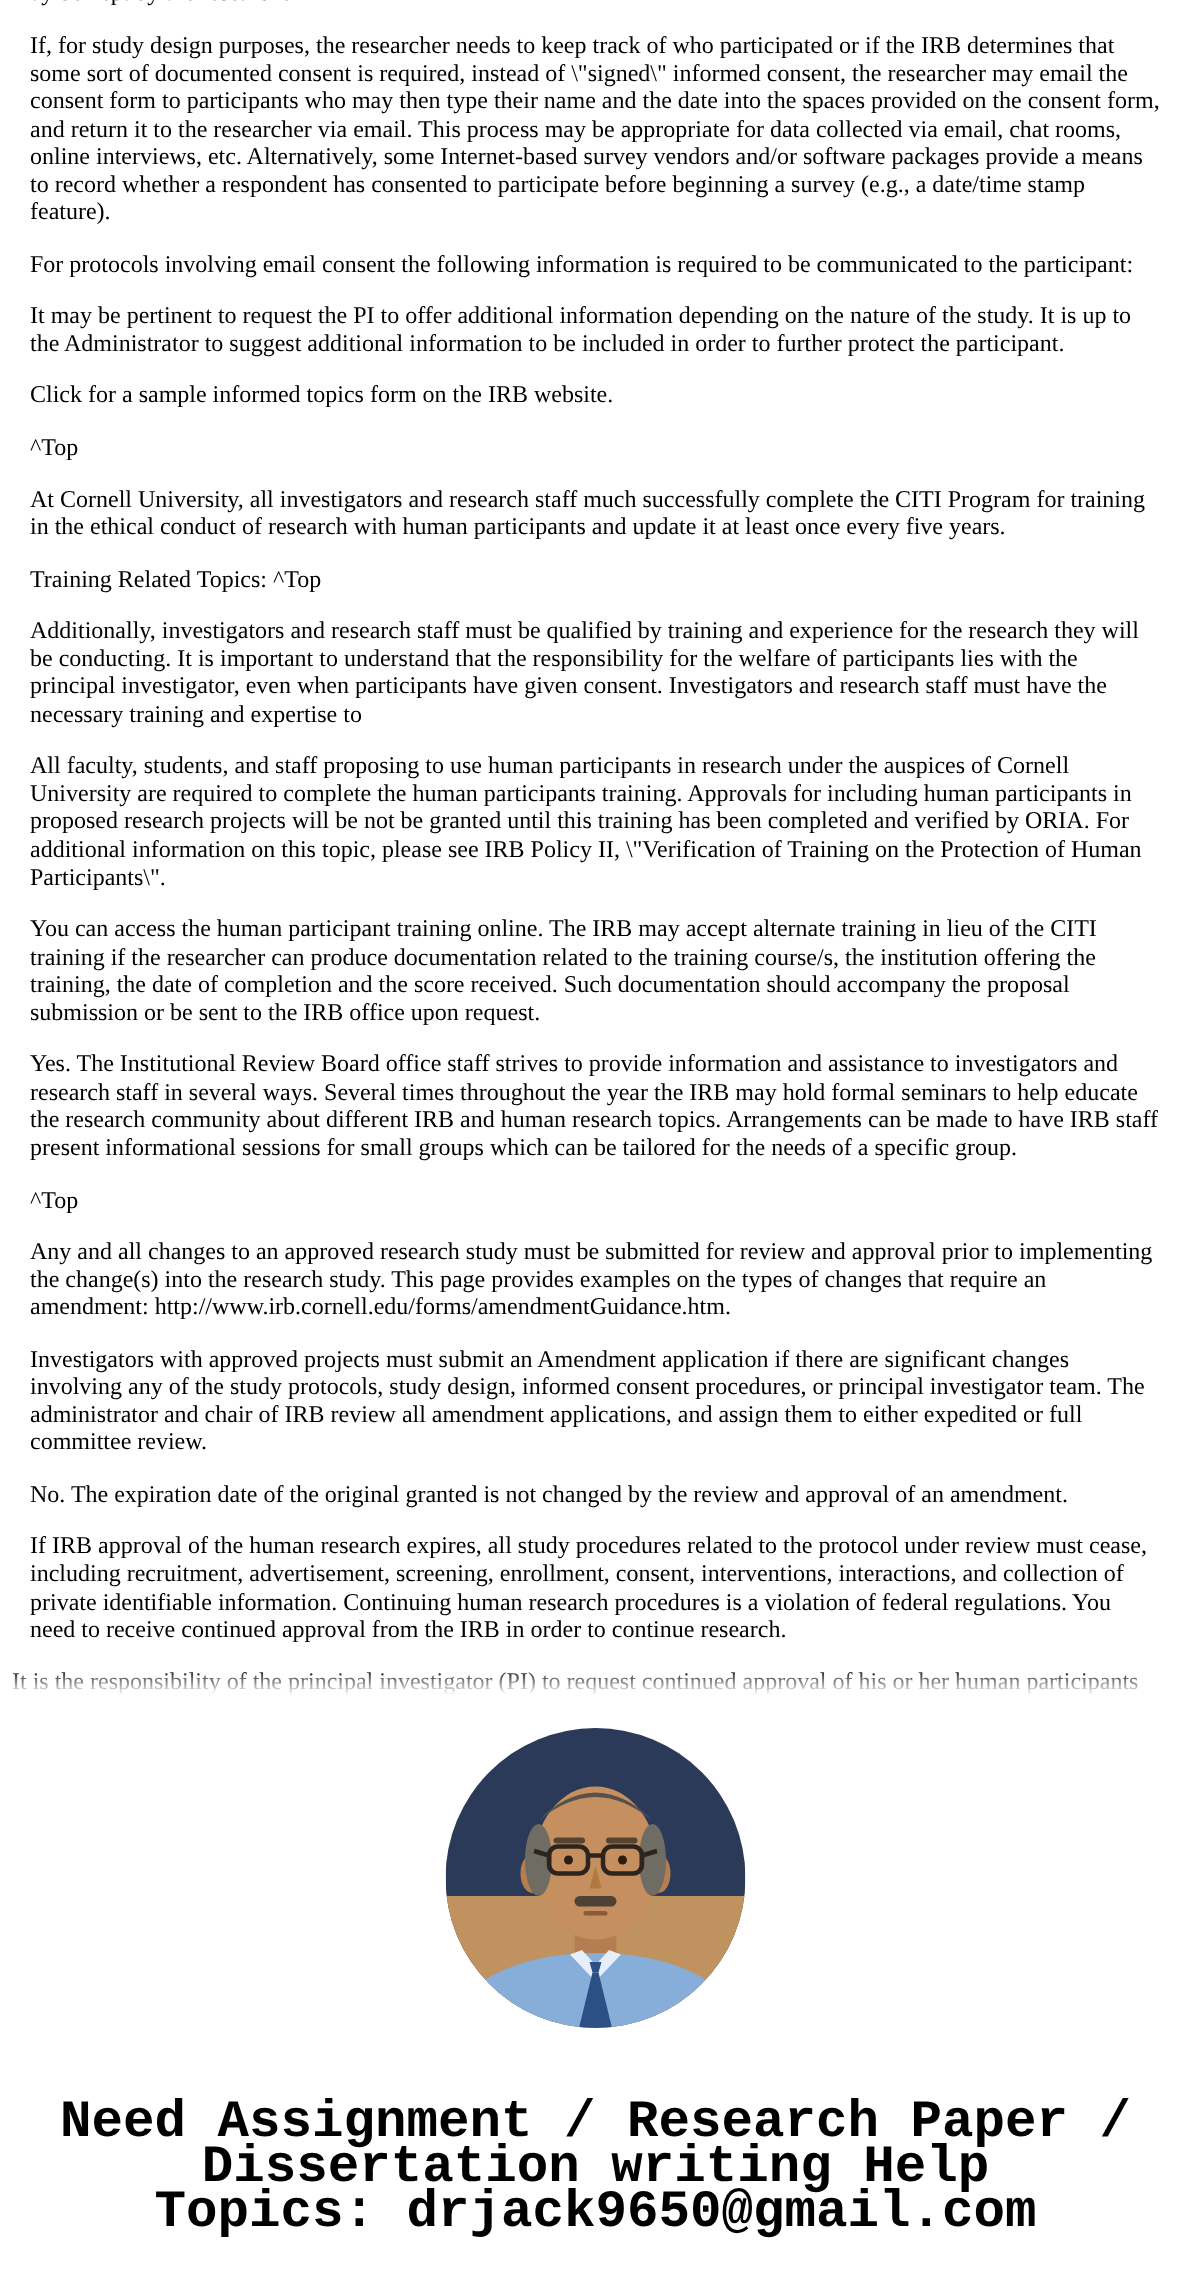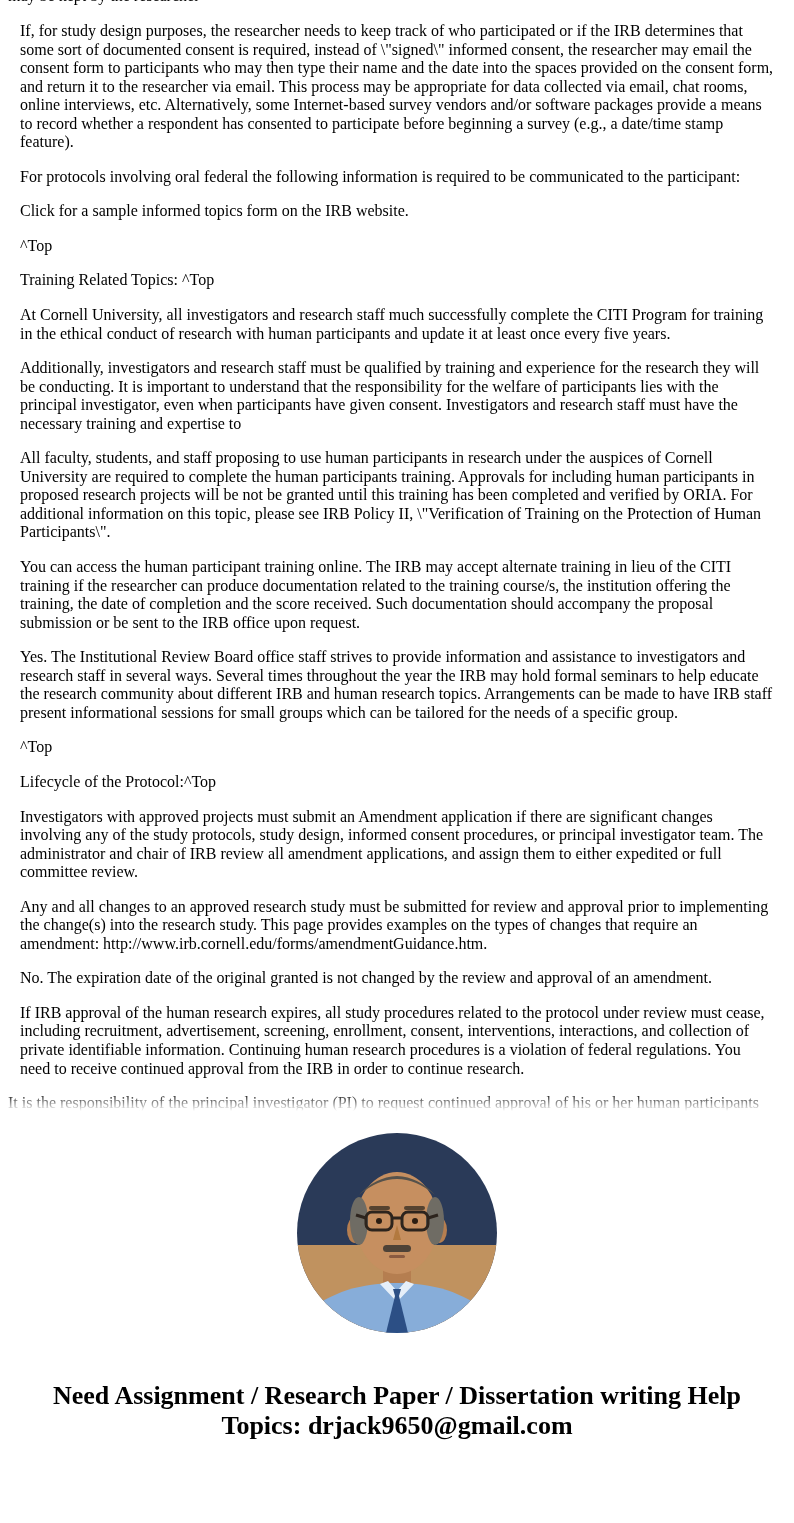--- a/index.html
+++ b/index.html
@@ -35,52 +35,52 @@
     display: inline-block;
     width: 200px; height: 200px;
     border-radius: 50%;
     overflow: hidden;
     vertical-align: top;
   }
   .photo svg { display: block; }
 
   .contact-banner {
     text-align: center;
-    font-family: Liberation Serif, serif;
+    font-family: Liberation Mono, monospace;
     font-weight: bold;
-    font-size: 26px;
+    font-size: 35px;
     line-height: 30px;
     color: #000000;
     margin: 0 auto 26px;
     max-width: 778px;
   }
 </style>
 </head>
 <body>
 
 <div class="page">
 
   <div class="clip-top">
     <span>may be kept by the researcher</span>
   </div>
 
   <p class="doc">If, for study design purposes, the researcher needs to keep track of who participated or if the IRB determines that some sort of documented consent is required, instead of \"signed\" informed consent, the researcher may email the consent form to participants who may then type their name and the date into the spaces provided on the consent form, and return it to the researcher via email. This process may be appropriate for data collected via email, chat rooms, online interviews, etc. Alternatively, some Internet-based survey vendors and/or software packages provide a means to record whether a respondent has consented to participate before beginning a survey (e.g., a date/time stamp feature).</p>
-  <p class="doc">For protocols involving oral federal the following information is required to be communicated to the participant:</p>
+  <p class="doc">For protocols involving email consent the following information is required to be communicated to the participant:</p>
+  <p class="doc">It may be pertinent to request the PI to offer additional information depending on the nature of the study. It is up to the Administrator to suggest additional information to be included in order to further protect the participant.</p>
   <p class="doc">Click for a sample informed topics form on the IRB website.</p>
   <p class="doc">^Top</p>
+  <p class="doc">At Cornell University, all investigators and research staff much successfully complete the CITI Program for training in the ethical conduct of research with human participants and update it at least once every five years.</p>
   <p class="doc">Training Related Topics: ^Top</p>
-  <p class="doc">At Cornell University, all investigators and research staff much successfully complete the CITI Program for training in the ethical conduct of research with human participants and update it at least once every five years.</p>
   <p class="doc">Additionally, investigators and research staff must be qualified by training and experience for the research they will be conducting. It is important to understand that the responsibility for the welfare of participants lies with the principal investigator, even when participants have given consent. Investigators and research staff must have the necessary training and expertise to</p>
   <p class="doc">All faculty, students, and staff proposing to use human participants in research under the auspices of Cornell University are required to complete the human participants training. Approvals for including human participants in proposed research projects will be not be granted until this training has been completed and verified by ORIA. For additional information on this topic, please see IRB Policy II, \"Verification of Training on the Protection of Human Participants\".</p>
   <p class="doc">You can access the human participant training online. The IRB may accept alternate training in lieu of the CITI training if the researcher can produce documentation related to the training course/s, the institution offering the training, the date of completion and the score received. Such documentation should accompany the proposal submission or be sent to the IRB office upon request.</p>
   <p class="doc">Yes. The Institutional Review Board office staff strives to provide information and assistance to investigators and research staff in several ways. Several times throughout the year the IRB may hold formal seminars to help educate the research community about different IRB and human research topics. Arrangements can be made to have IRB staff present informational sessions for small groups which can be tailored for the needs of a specific group.</p>
   <p class="doc">^Top</p>
-  <p class="doc">Lifecycle of the Protocol:^Top</p>
+  <p class="doc">Any and all changes to an approved research study must be submitted for review and approval prior to implementing the change(s) into the research study. This page provides examples on the types of changes that require an amendment: http://www.irb.cornell.edu/forms/amendmentGuidance.htm.</p>
   <p class="doc">Investigators with approved projects must submit an Amendment application if there are significant changes involving any of the study protocols, study design, informed consent procedures, or principal investigator team. The administrator and chair of IRB review all amendment applications, and assign them to either expedited or full committee review.</p>
-  <p class="doc">Any and all changes to an approved research study must be submitted for review and approval prior to implementing the change(s) into the research study. This page provides examples on the types of changes that require an amendment: http://www.irb.cornell.edu/forms/amendmentGuidance.htm.</p>
   <p class="doc">No. The expiration date of the original granted is not changed by the review and approval of an amendment.</p>
   <p class="doc">If IRB approval of the human research expires, all study procedures related to the protocol under review must cease, including recruitment, advertisement, screening, enrollment, consent, interventions, interactions, and collection of private identifiable information. Continuing human research procedures is a violation of federal regulations. You need to receive continued approval from the IRB in order to continue research.</p>
 
   <div class="clip-bottom">
     <p>It is the responsibility of the principal investigator (PI) to request continued approval of his or her human participants</p>
   </div>
 
   <div class="photo-row">
     <div class="photo">
       <svg viewBox="0 0 200 200" width="200" height="200" xmlns="http://www.w3.org/2000/svg" aria-hidden="true">

